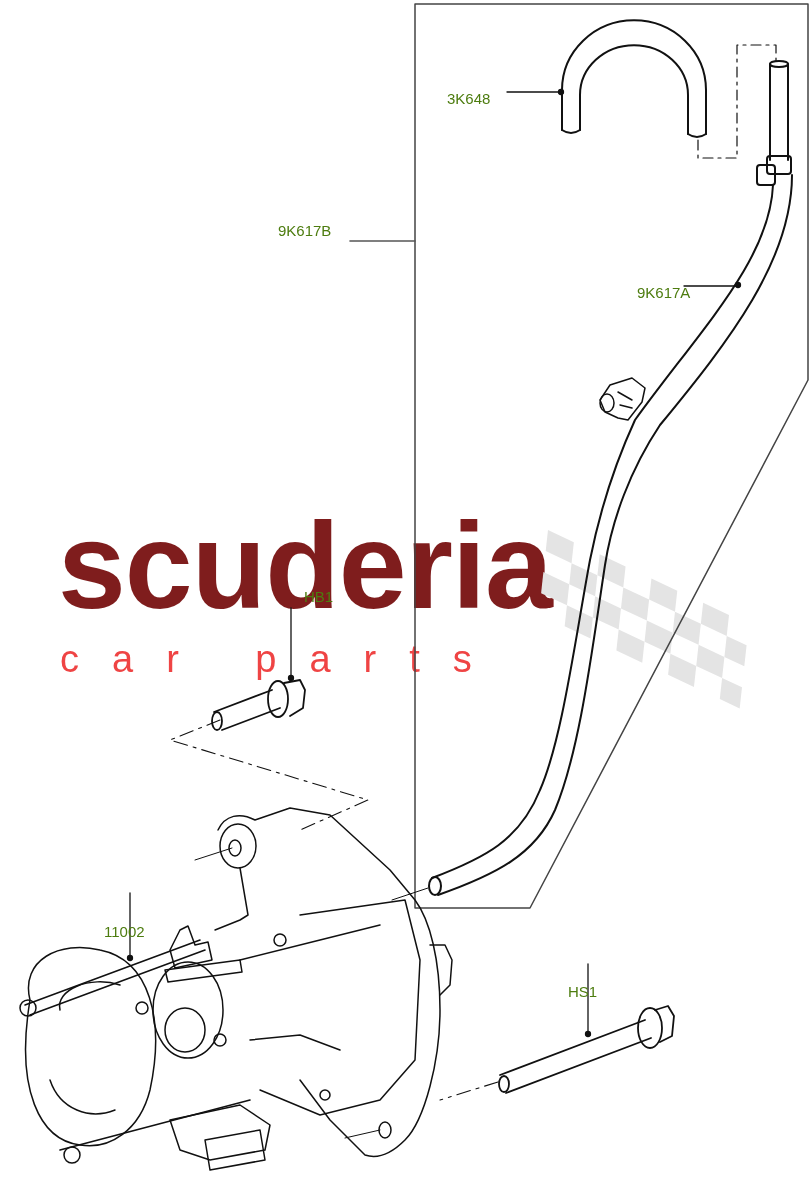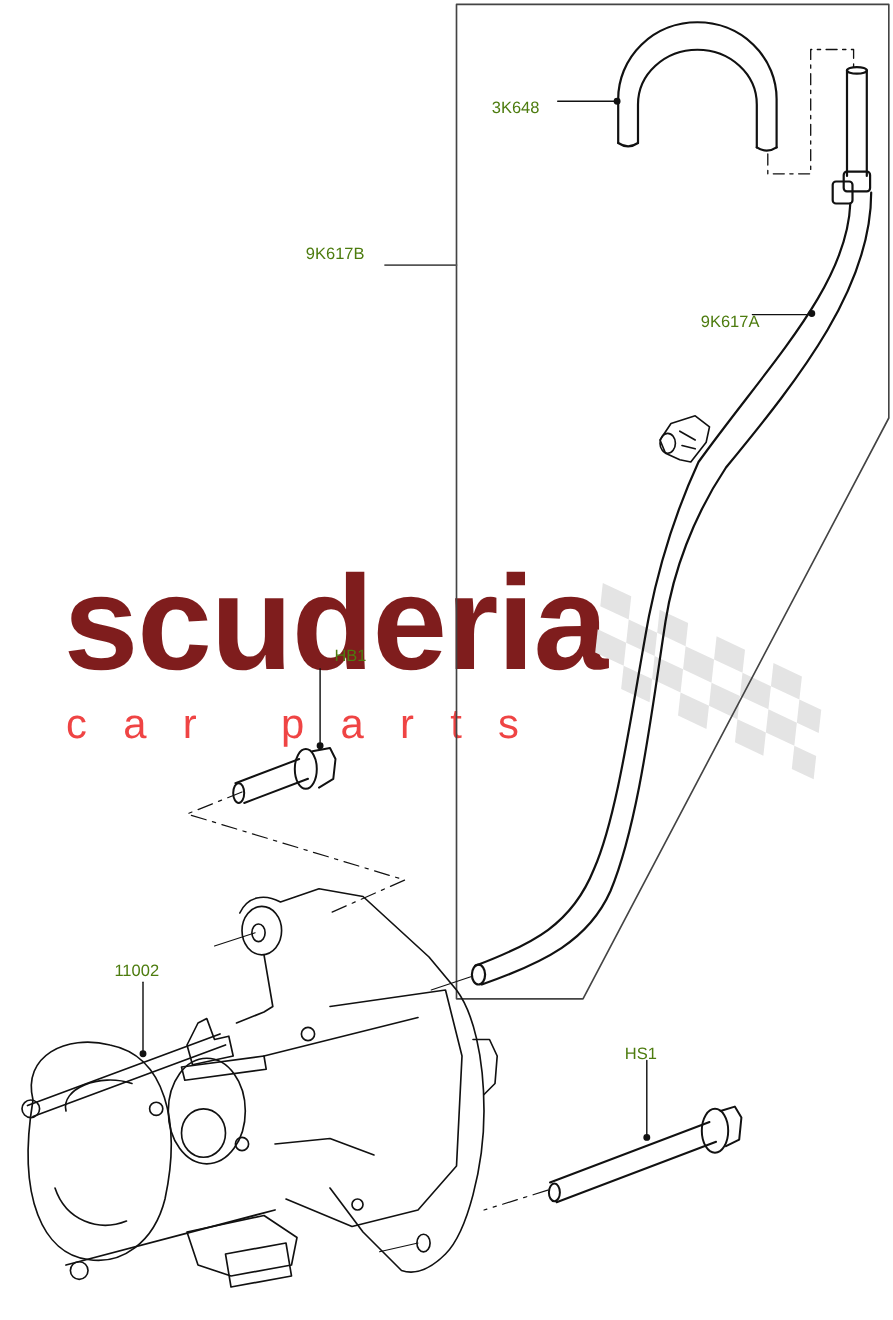--- a/index.html
+++ b/index.html
@@ -143,14 +143,14 @@
       <path d="M588,964 L588,1034"></path>
       <circle cx="588" cy="1034" r="2.5" fill="#111"></circle>
     </g>
   </g>
 </svg>
 
 <div class="label" style="left:447px; top:91px;">3K648</div>
 <div class="label" style="left:278px; top:223px;text-align:right;">9K617B</div>
 <div class="label" style="left:613px; top:285px;margin-left:24px;">9K617A</div>
 <div class="label" style="left:268px; top:589px;margin-left:36px;">HB1</div>
-<div class="label" style="left:104px; top:875px;">11002</div>
-<div class="label" style="left:568px; top:951px;">HS1</div>
+<div class="label" style="left:104px; top:924px;">11002</div>
+<div class="label" style="left:568px; top:984px;">HS1</div>
 
 </body></html>

